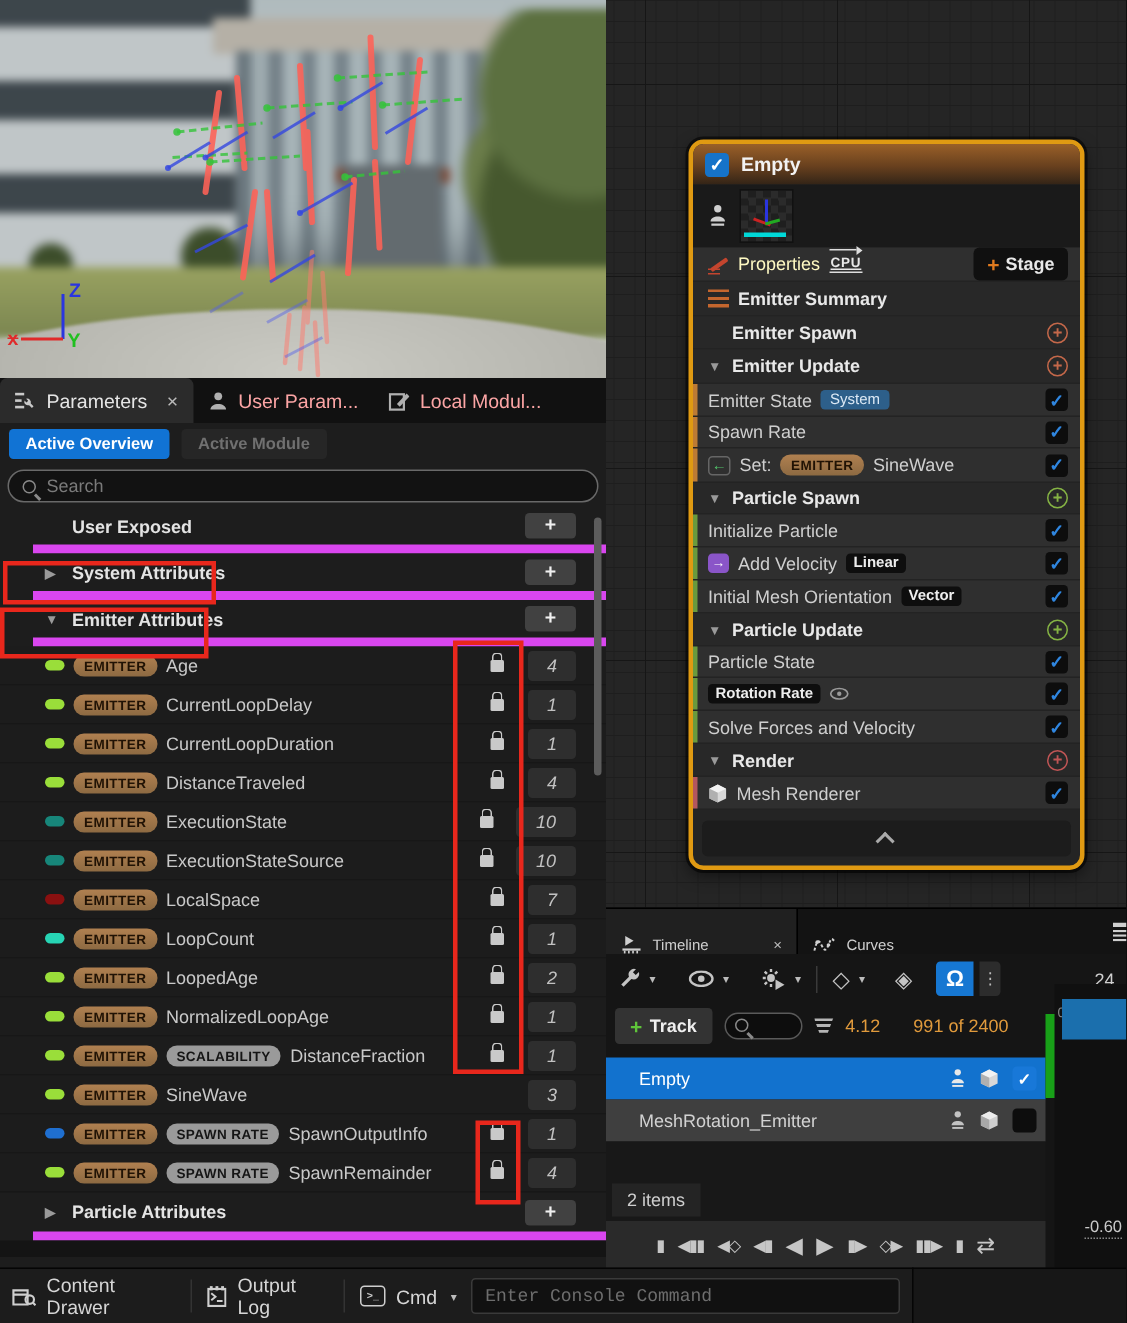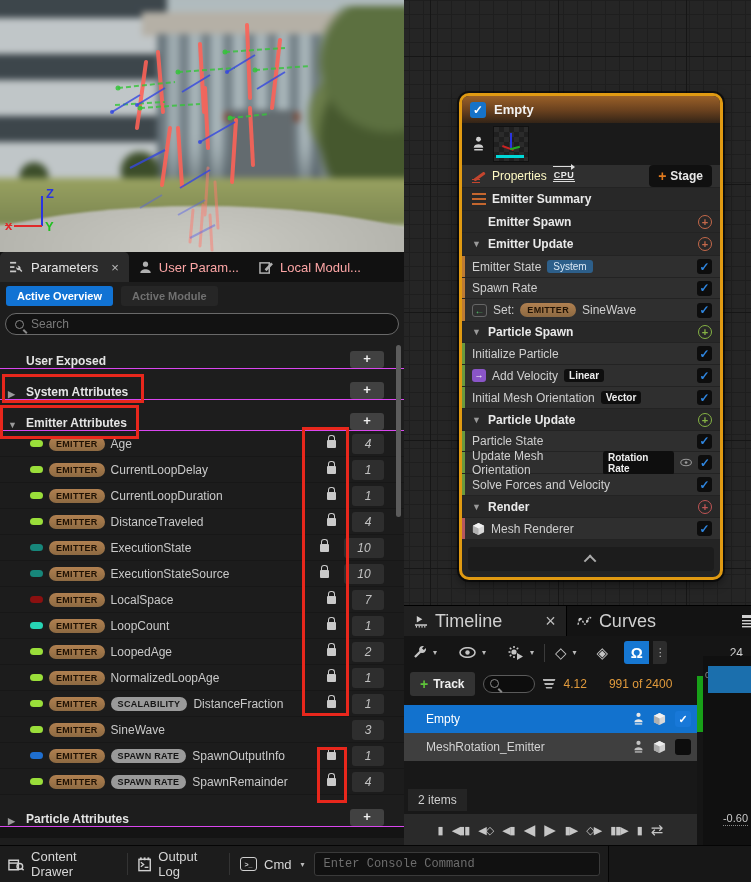--- a/index.html
+++ b/index.html
@@ -106,43 +106,43 @@
   .btn-blue { background:#1173d4; color:#fff; font-size:11px; font-weight:bold; border-radius:3px; padding:4px 11px; }
   .btn-dim { background:#262626; color:#707070; font-size:11px; font-weight:bold; border-radius:3px; padding:4px 11px; }
   .searchbar { margin:3px 5px; height:22px; border:1px solid #696969; border-radius:11px; background:#121212;
     display:flex; align-items:center; gap:7px; padding:0 9px; }
   .searchbar input { background:transparent; border:none; outline:none; color:#ccc; font-size:12px; width:85%;
     font-family:"Liberation Sans",sans-serif; }
   .searchbar input::placeholder { color:#7a7a7a; }
   .mag { width:9px; height:9px; border:1.5px solid #8a8a8a; border-radius:50%; position:relative; flex:0 0 auto; }
   .mag:after { content:""; position:absolute; left:8px; top:8px; width:5px; height:1.5px; background:#8a8a8a;
     transform:rotate(45deg); transform-origin:0 0; }
-  .sec-row { height:31px; display:flex; align-items:flex-end; padding:0 20px 0 8px; border-bottom:1px solid #d946ef;
-    color:#e4e4e4; font-weight:bold; font-size:12px; gap:8px; background:#1d1d1d; }
+  .sec-row { height:31px; display:flex; align-items:center; padding:0 20px 0 8px; border-bottom:6px solid #d946ef;
+    color:#e4e4e4; font-weight:bold; font-size:12px; gap:8px; background:#1d1d1d;margin-left:22px; }
   .sec-row .plusbtn { margin-left:auto; width:34px; height:17px; background:#414141; border-radius:3px; color:#f0f0f0;
     font-weight:bold; font-size:13px; line-height:16px; text-align:center; }
   .prow { height:26px; display:flex; align-items:center; gap:6px; padding-left:30px; position:relative;
     border-bottom:1px solid #171717; font-size:12px; color:#c9c9c9; background:#1c1c1c; }
   .dot { width:13px; height:7px; border-radius:4px; flex:0 0 auto; }
   .ns-badge { background:linear-gradient(180deg,#b08050,#8d6a42); color:#201204; font-size:9px; font-weight:bold;
     padding:2px 7px; border-radius:8px; letter-spacing:.3px; }
   .sub-badge { background:#9a9a9a; color:#151515; font-size:9px; font-weight:bold; padding:2px 7px;
     border-radius:8px; letter-spacing:.3px; }
   .lock { position:absolute; right:68px; top:9px; width:9px; height:8px; background:#c9c9c9; border-radius:1px; }
   .lock:before { content:""; position:absolute; top:-5px; left:1px; width:5px; height:5px;
     border:1.5px solid #c9c9c9; border-bottom:none; border-radius:3px 3px 0 0; }
   .count { position:absolute; right:20px; top:3px; min-width:32px; height:20px; background:#2e2e2e; border-radius:3px;
     color:#c2c2c2; font-style:italic; font-size:12px; display:flex; align-items:center; justify-content:center; padding:0 6px; }
   .scrollbar { position:absolute; right:3px; top:345px; width:5px; height:172px; background:#5c5c5c; border-radius:3px; }
   .anno { position:absolute; border:3px solid #e8271c; z-index:50; }
 
   
   .timeline { left:404px; top:605px; width:347px; height:277px; background:#151515; border-top:1px solid #000; }
   .ttabs { height:30px; background:#131313; display:flex; align-items:center; }
-  .ttab { display:flex; align-items:center; gap:7px; padding:0 10px; height:30px; color:#cfcfcf; font-size:18px; }
+  .ttab { display:flex; align-items:flex-end; gap:7px; padding:0 10px; height:30px; color:#cfcfcf; font-size:10px; }
   .ttab.active { background:#202020; }
   .ttoolbar { height:33px; display:flex; align-items:center; gap:4px; padding:0 8px; color:#c4c4c4; }
   .ticon { font-size:13px; color:#c4c4c4; display:flex; align-items:center; }
   .caret { font-size:8px; color:#bbb; margin-left:2px; }
   .vsep { width:1px; height:18px; background:#3a3a3a; margin:0 6px; }
   .magnet-btn { width:25px; height:23px; background:#1677d2; border-radius:3px 0 0 3px; color:#fff; font-weight:bold;
     font-size:15px; display:flex; align-items:center; justify-content:center; }
   .dots-btn { width:14px; height:23px; background:#2c2c2c; border-radius:0 3px 3px 0; color:#bbb;
     display:flex; align-items:center; justify-content:center; font-size:11px; }
   .trk-controls { height:29px; display:flex; align-items:center; gap:8px; padding:0 6px; }
@@ -368,21 +368,20 @@
       <span>Particle Update</span>
       <span class="pc green">+</span>
     </div>
     <div class="nrow" style="height:21px;">
       <span class="strip" style="background:#6a9a3d;"></span>
       <span>Particle State</span>
       <span class="cb ncb-right" style="width:15px;height:15px;">✓</span>
     </div>
     <div class="nrow" style="height:22px;">
       <span class="strip" style="background:#6a9a3d;"></span>
-      <span>Update Mesh Orientation</span>
       <span class="dark-badge">Rotation Rate</span>
       <svg width="13" height="9" viewBox="0 0 16 10">
         <ellipse cx="8" cy="5" rx="7" ry="4.3" fill="none" stroke="#9a9a9a" stroke-width="1.4"></ellipse>
         <circle cx="8" cy="5" r="1.8" fill="#9a9a9a"></circle>
       </svg>
       <span class="cb ncb-right" style="width:15px;height:15px;">✓</span>
     </div>
     <div class="nrow" style="height:22px;">
       <span class="strip" style="background:#6a9a3d;"></span>
       <span>Solve Forces and Velocity</span>

